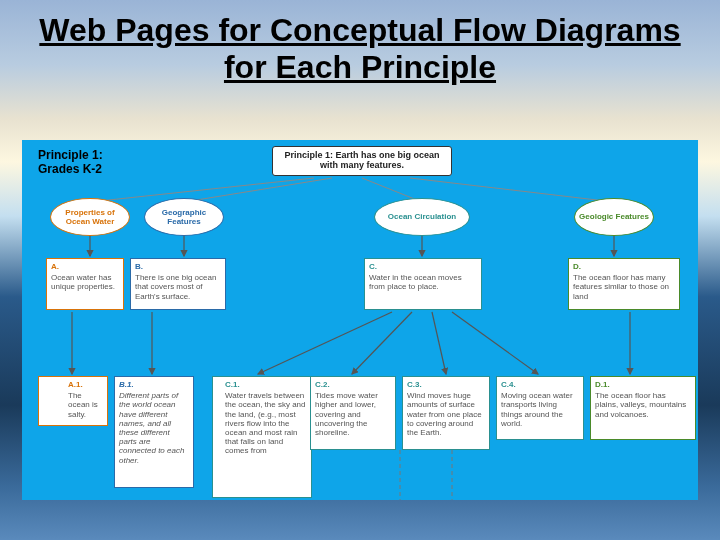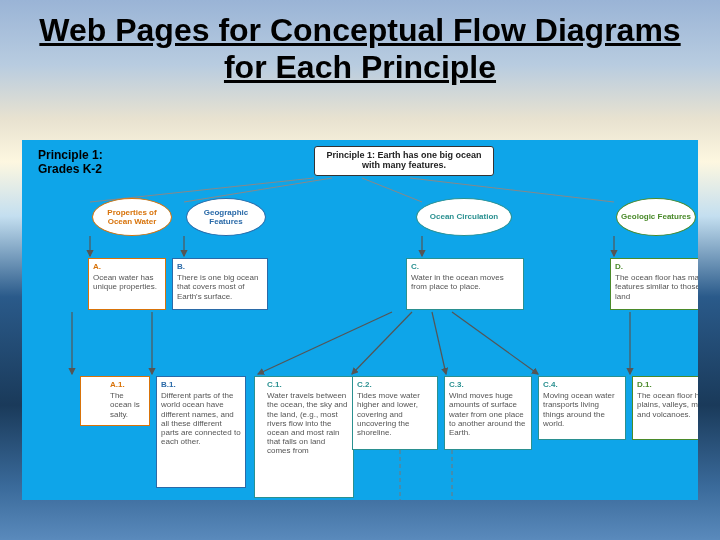--- a/index.html
+++ b/index.html
@@ -38,21 +38,20 @@
   }
   .node {
     position: absolute;
     border: 1.5px solid;
     background: #fff;
     font-size: 8px;
     line-height: 1.15;
     padding: 3px 4px;
     box-sizing: border-box;
     color: #555;
-    margin-left: 42px;
   }
   .node .label {
     font-weight: bold;
     font-size: 8px;
     margin-bottom: 2px;
   }
   .principle-label {
     position: absolute;
     font-weight: bold;
     font-size: 12px;
@@ -158,35 +157,35 @@
     </div>
     <div class="node b-green" style="left:546px; top:118px; width:112px; height:52px;">
       <div class="label">D.</div>
       <div>The ocean floor has many features similar to those on land</div>
     </div>
 
     <div class="node b-orange" style="left:16px;  top:236px; width:70px; height:50px;padding-left:29px;">
       <div class="label">A.1.</div>
       <div>The ocean is salty.</div>
     </div>
-    <div class="node b-blue" style="left:92px; top:236px; width:90px; height:112px;">
+    <div class="node b-blue" style="left:92px; top:236px; width:80px; height:112px;font-style:italic;">
       <div class="label">B.1.</div>
       <div>Different parts of the world ocean have different names, and all these different parts are connected to each other.</div>
     </div>
     <div class="node b-teal" style="left:190px; top:236px; width:100px; height:122px;padding-left:12px;">
       <div class="label">C.1.</div>
       <div>Water travels between the ocean, the sky and the land, (e.g., most rivers flow into the ocean and most rain that falls on land comes from</div>
     </div>
     <div class="node b-teal" style="left:288px; top:236px; width:86px; height:74px;">
       <div class="label">C.2.</div>
       <div>Tides move water higher and lower, covering and uncovering the shoreline.</div>
     </div>
     <div class="node b-teal" style="left:380px; top:236px; width:88px; height:74px;">
       <div class="label">C.3.</div>
-      <div>Wind moves huge amounts of surface water from one place to another around the Earth.</div>
+      <div>Wind moves huge amounts of surface water from one place to covering around the Earth.</div>
     </div>
     <div class="node b-teal" style="left:474px; top:236px; width:88px; height:64px;">
       <div class="label">C.4.</div>
       <div>Moving ocean water transports living things around the world.</div>
     </div>
     <div class="node b-green" style="left:568px; top:236px; width:106px; height:64px;">
       <div class="label">D.1.</div>
       <div>The ocean floor has plains, valleys, mountains and volcanoes.</div>
     </div>
 

